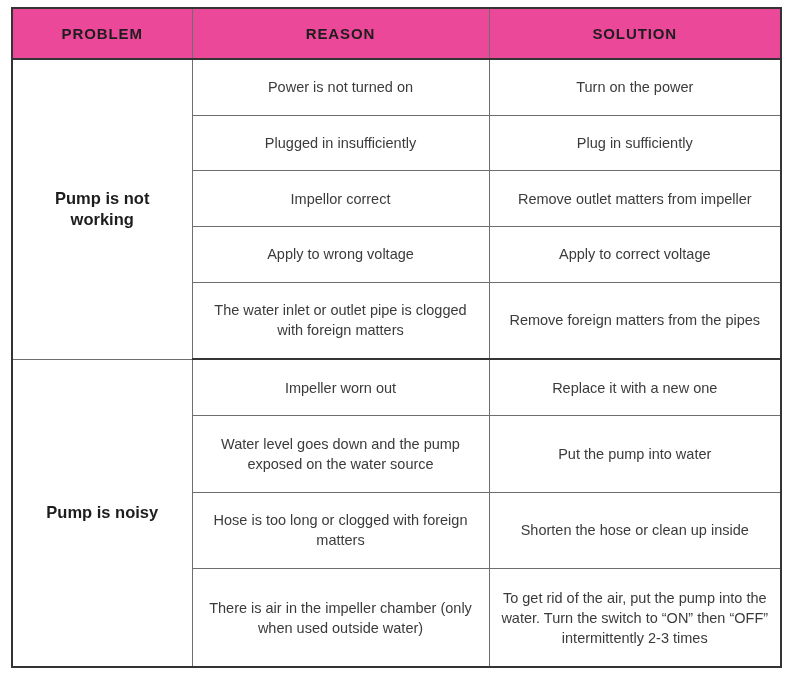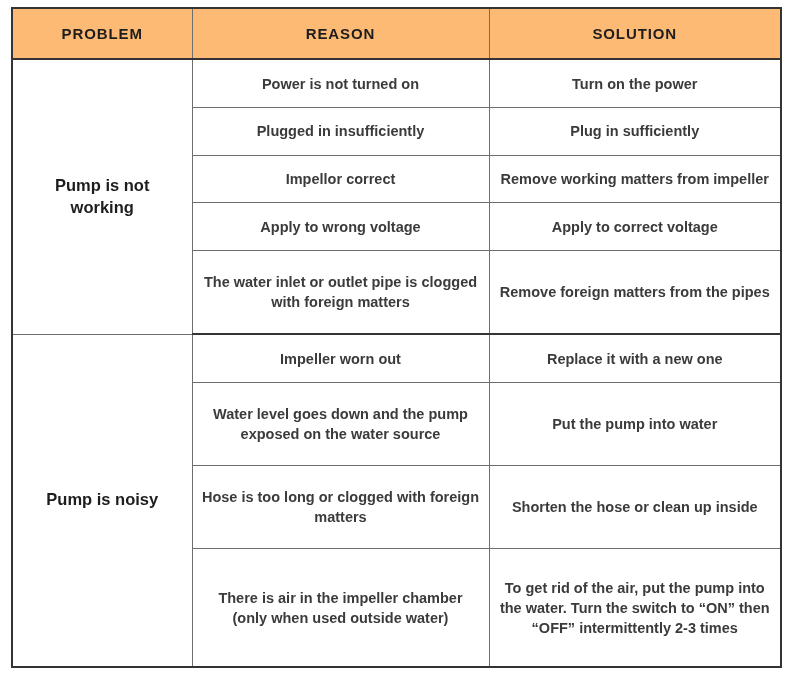--- a/index.html
+++ b/index.html
@@ -31,21 +31,21 @@
     height: 100%;
     border-collapse: collapse;
     table-layout: fixed;
   }
 
   table.troubleshoot col.c-problem  { width: 179px; }
   table.troubleshoot col.c-reason   { width: 297px; }
   table.troubleshoot col.c-solution { width: 291px; }
 
   thead th {
-    background: #fdba74;
+    background: #ec4899;
     border-bottom: 2px solid #343434;
     border-right: 1px solid #6e6e6e;
     color: #1d1d1d;
     font-size: 15px;
     font-weight: bold;
     letter-spacing: 0.9px;
     text-align: center;
     height: 50px;
     padding: 0 12px;
     box-sizing: border-box;
@@ -53,23 +53,22 @@
   thead th:last-child { border-right: none; margin-left: 8px; }
 
   tbody td {
     border-right: 1px solid #6e6e6e;
     border-bottom: 1px solid #6e6e6e;
     color: #3b3b3b;
     font-size: 14.5px;
     line-height: 1.38;
     text-align: center;
     vertical-align: middle;
-    padding: 3px 9px;
+    padding: 16px 9px;
     box-sizing: border-box;
-    font-weight: bold;
   }
   tbody td:last-child { border-right: none; }
   tbody tr:last-child td { border-bottom: none; }
 
   tbody td.problem-cell {
     font-size: 16.5px;
     font-weight: bold;
     color: #1d1d1d;
     line-height: 1.32;
     padding: 20px 6px;
@@ -104,21 +103,21 @@
           <td class="problem-cell" rowspan="5">Pump is not<br>working</td>
           <td class="reason-cell">Power is not turned on</td>
           <td class="solution-cell">Turn on the power</td>
         </tr>
         <tr>
           <td class="reason-cell">Plugged in insufficiently</td>
           <td class="solution-cell">Plug in sufficiently</td>
         </tr>
         <tr>
           <td class="reason-cell">Impellor correct</td>
-          <td class="solution-cell">Remove working matters from impeller</td>
+          <td class="solution-cell">Remove outlet matters from impeller</td>
         </tr>
         <tr>
           <td class="reason-cell">Apply to wrong voltage</td>
           <td class="solution-cell">Apply to correct voltage</td>
         </tr>
         <tr class="group-end">
           <td class="reason-cell">The water inlet or outlet pipe is clogged with foreign matters</td>
           <td class="solution-cell">Remove foreign matters from the pipes</td>
         </tr>
         <tr>

